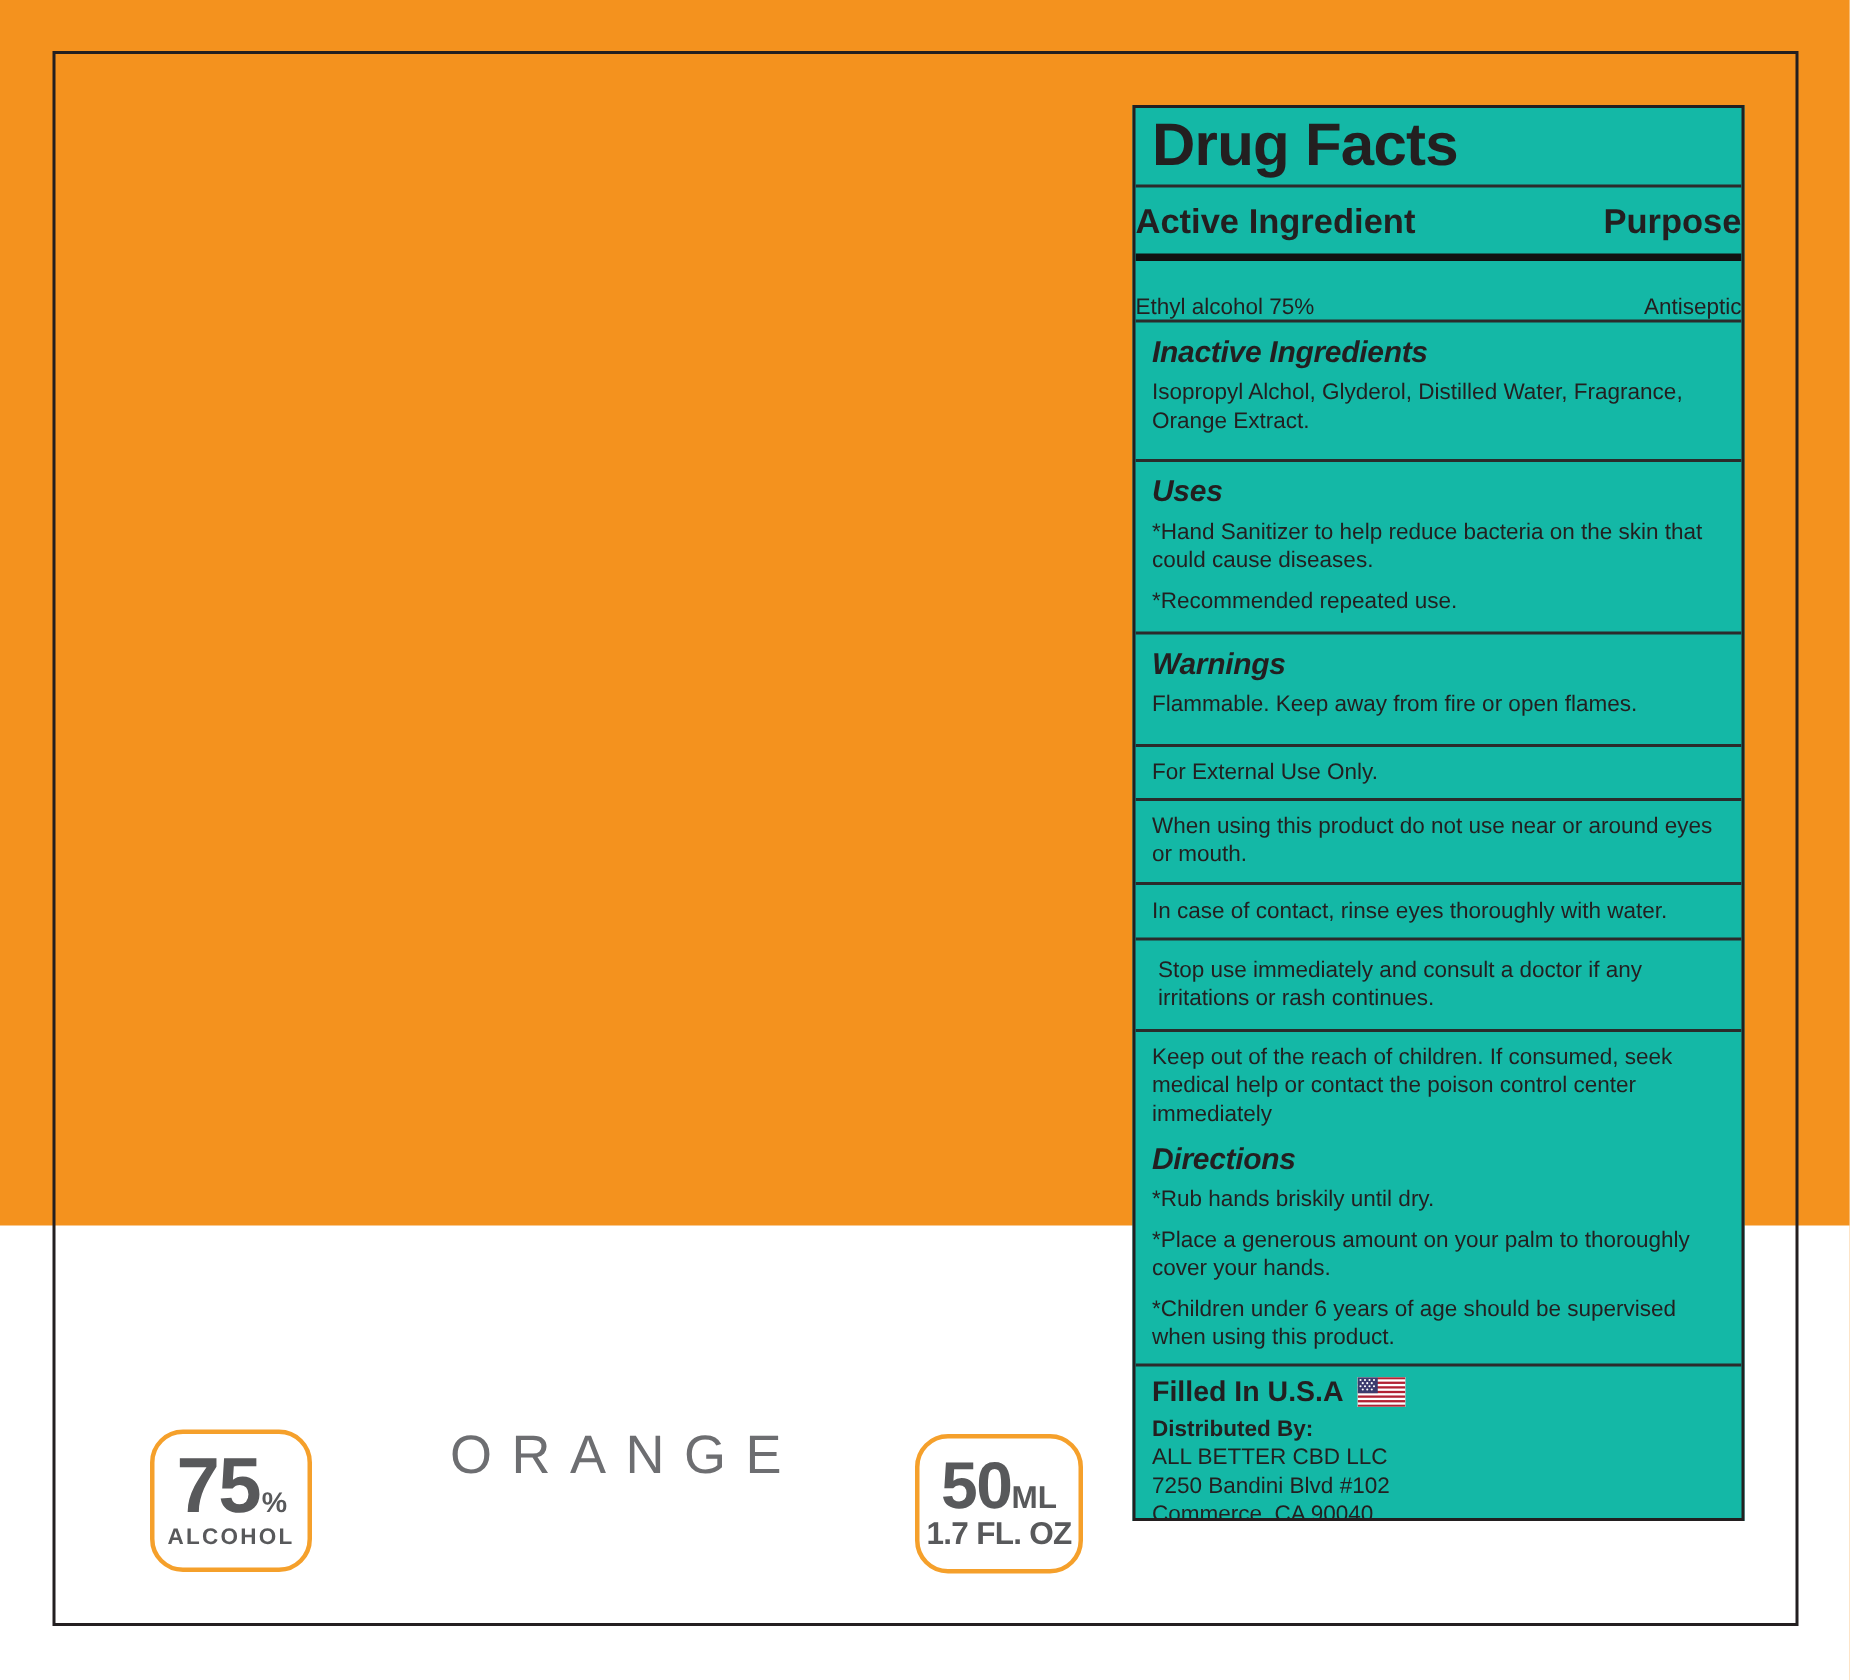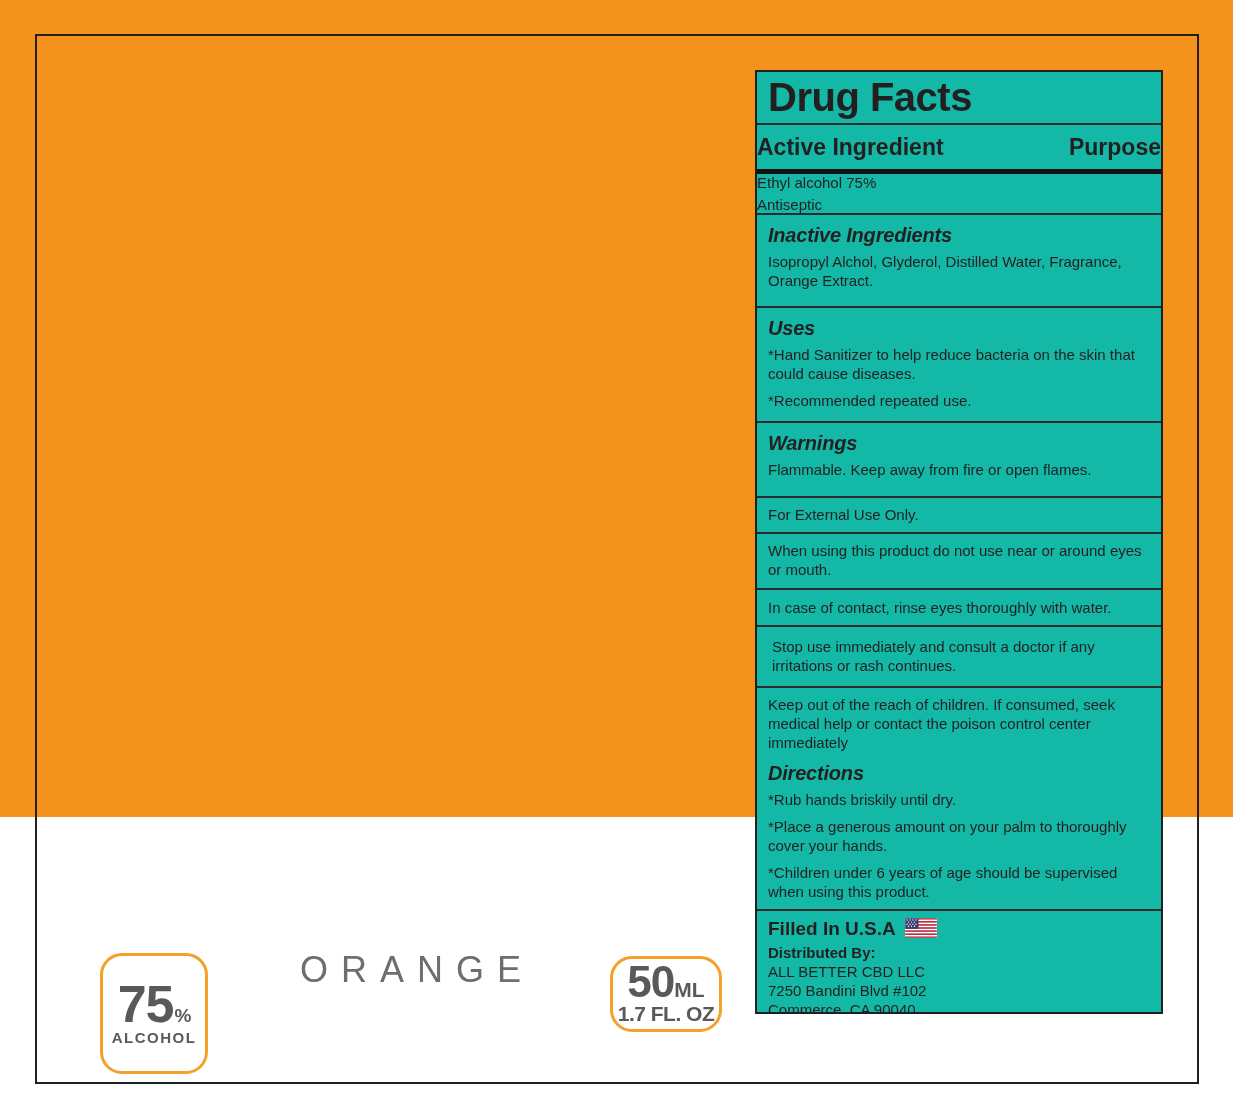--- a/index.html
+++ b/index.html
@@ -14,22 +14,22 @@
            border: 2px solid #231f20; background: transparent; }
 
   
   .panel { position: absolute; left: 755px; top: 70px; width: 408px; height: 944px;
            background: #14b8a6; border: 2px solid #231f20; overflow: hidden; }
   .title-row { font-size: 40px; font-weight: bold; line-height: 44px; padding: 3px 11px 4px;
                border-bottom: 2px solid #2b2b2b; min-height: 53px; letter-spacing: -0.5px; }
   .ai-row { display: flex; justify-content: space-between; align-items: center;
             font-size: 23px; font-weight: bold; min-height: 44px; }
   .thick-bar { height: 5px; background: #111111; }
-  .val-row { display: flex; justify-content: space-between; align-items: flex-start;
-             font-size: 15px; min-height: 39px; flex-direction: column; }
+  .val-row { display: flex; justify-content: space-between; align-items: flex-end;
+             font-size: 15px; min-height: 39px; }
 
   .block { border-top: 2px solid #2b2b2b; padding: 7px 11px 8px; font-size: 15px; line-height: 19px; }
   .h2 { font-size: 20px; font-weight: bold; line-height: 26px; margin: 0 0 4px; letter-spacing: -0.2px; font-style: italic; }
   .p { margin: 0 0 8px; }
   .p:last-child { margin-bottom: 0; }
 
   .b-inactive  { min-height: 93px; }
   .b-uses      { min-height: 115px; }
   .b-warnings  { min-height: 75px; }
   .b-external  { min-height: 33px; display: flex; align-items: center; }
@@ -41,27 +41,27 @@
   .b-footer    { min-height: 140px; }
 
   .filled-line { display: flex; align-items: center; gap: 9px; font-size: 19px; font-weight: bold; margin-bottom: 5px; }
   .flag { width: 32px; height: 20px; display: inline-block; }
   .dist-label { font-weight: bold; font-size: 15px; line-height: 19px; }
   .foot-line { font-size: 15px; line-height: 19px; }
 
   
   .badge { position: absolute; border: 3px solid #F5A02B; border-radius: 22px; background: #ffffff;
            color: #58595B; display: flex; flex-direction: column; align-items: center; justify-content: center; }
-  .badge-75 { left: 100px; top: 953px; width: 108px; height: 121px; }
+  .badge-75 { left: 100px; top: 953px; width: 108px; height: 95px; }
   .num-line { display: flex; align-items: baseline; font-weight: bold; letter-spacing: -1px; }
   .n75 { font-size: 52px; line-height: 46px; }
   .pct { font-size: 19px; font-weight: bold; margin-left: 1px; }
   .alcohol { font-size: 15px; font-weight: bold; letter-spacing: 1.5px; margin-top: 2px; }
 
-  .badge-50 { left: 610px; top: 956px; width: 112px; height: 76px; }
+  .badge-50 { left: 610px; top: 956px; width: 112px; height: 93px; }
   .n50 { font-size: 44px; line-height: 40px; }
   .ml { font-size: 21px; font-weight: bold; letter-spacing: 0; }
   .floz { font-size: 21px; font-weight: bold; letter-spacing: -0.5px; line-height: 24px; }
 
   .flavor { position: absolute; left: 300px; top: 951px; width: 240px; font-size: 36px; line-height: 38px;
             color: #6D6E71; letter-spacing: 13px; font-weight: 400; white-space: nowrap; }
 </style>
 </head>
 <body>
 

